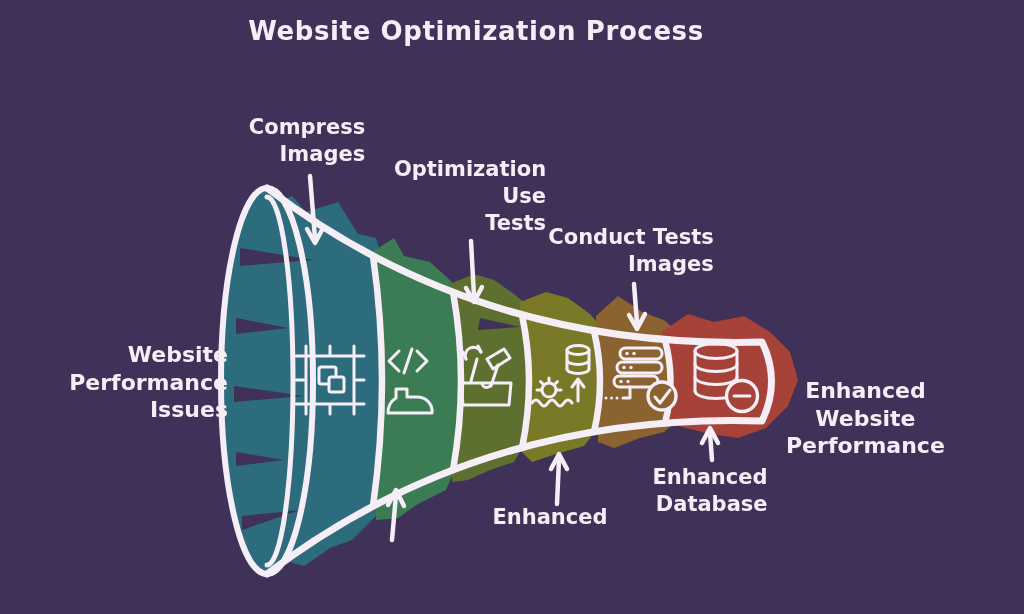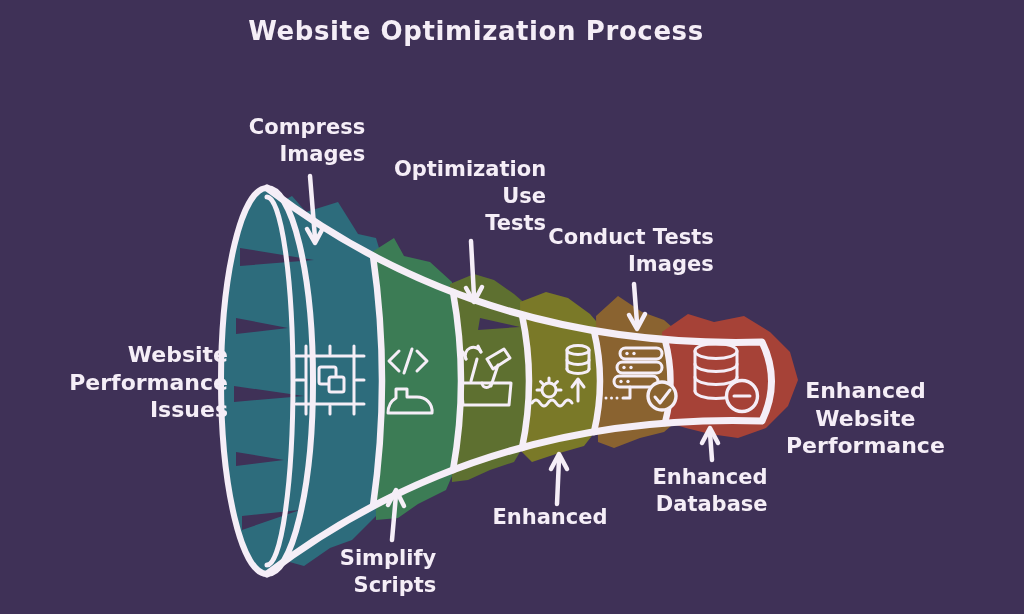--- a/index.html
+++ b/index.html
@@ -204,24 +204,20 @@
     <span>Optimization</span>
     <span>Use</span>
     <span>Tests</span>
   </div>
 
   <div class="label" style="left:631px;top:224px;">
     <span>Conduct Tests</span>
     <span>Images</span>
   </div>
 
-  <div class="label" style="left:388px;top:545px;">
-    <span>Simplify</span>
-    <span>Scripts</span>
-  </div>
 
   <div class="label" style="left:550px;top:504px;">
     <span>Enhanced</span>
   </div>
 
   <div class="label" style="left:710px;top:464px;">
     <span>Enhanced</span>
     <span>Database</span>
   </div>
 

